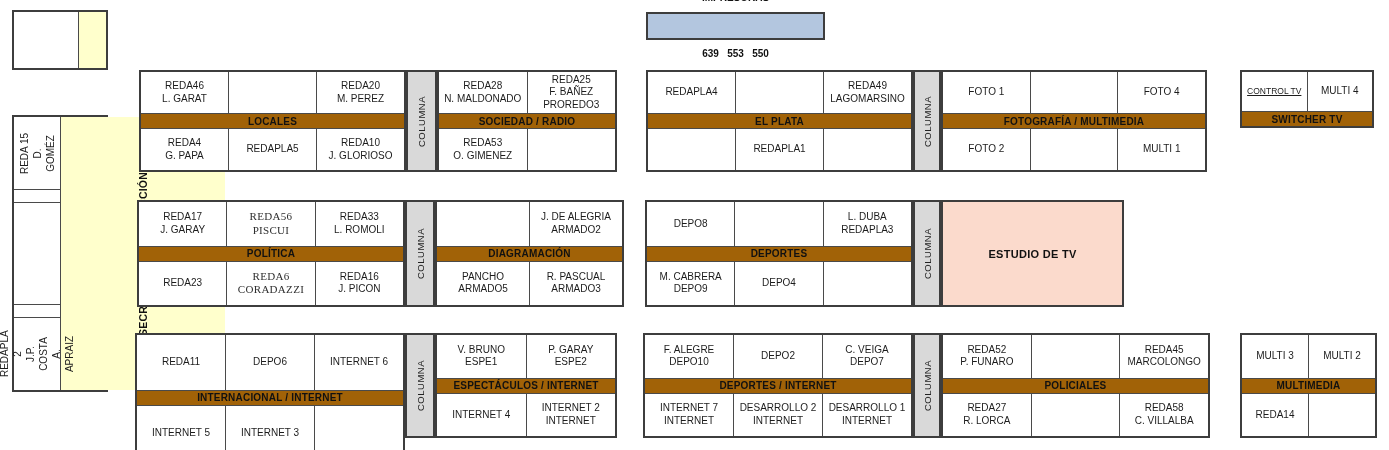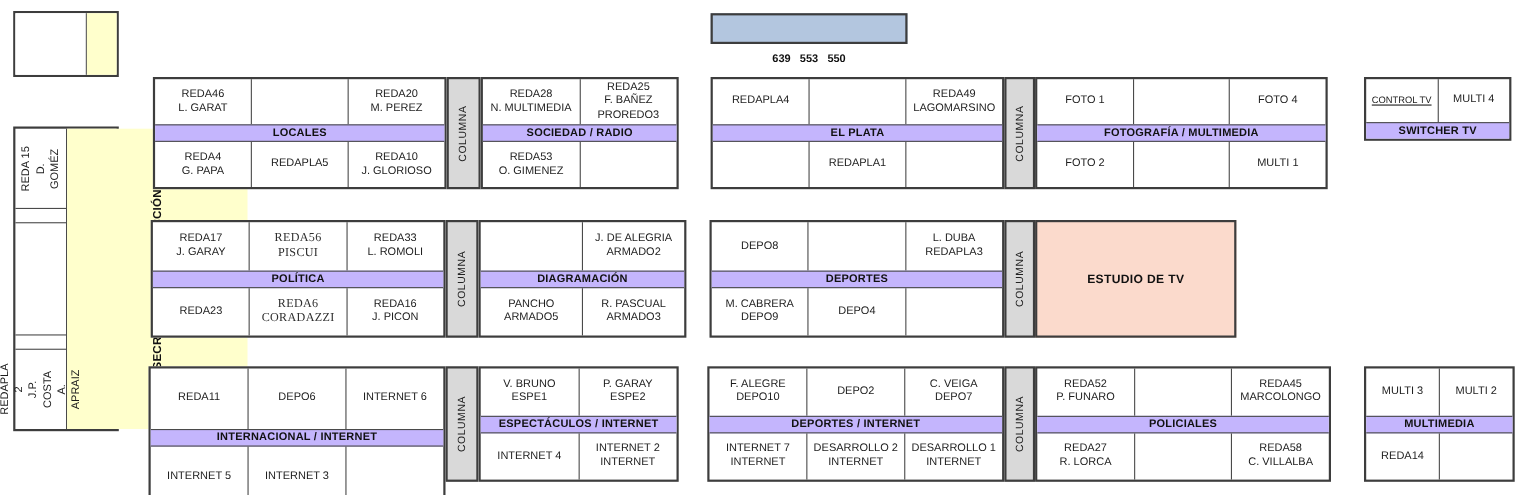--- a/index.html
+++ b/index.html
@@ -8,21 +8,21 @@
   .stage{position:absolute;inset:0;}
 
   
   .group{position:absolute;display:flex;flex-direction:column;
          border:2px solid #3d3d3d;background:#fff;box-sizing:border-box;}
   .cells{flex:1;display:flex;min-height:0;}
   .cell{flex:1;display:flex;align-items:center;justify-content:center;
         text-align:center;font-size:10px;line-height:1.25;white-space:pre-line;
         border-right:1px solid #4a4a4a;padding:1px;overflow:hidden;}
   .cell:last-child{border-right:none;}
-  .band{height:14px;flex:none;background:#c4b5fd;
+  .band{height:14px;flex:none;background:#a16207;
         border-top:1px solid #4a4a4a;border-bottom:1px solid #4a4a4a;
         display:flex;align-items:center;justify-content:center;
         font-size:10px;font-weight:bold;color:#111;letter-spacing:.2px;}
   .group.bandlast .band{border-bottom:none;}
   .switcher .cells .cell:first-child{font-size:8.5px;text-decoration:underline;}
   .politica .cells .cell:nth-child(2){font-size:11px;color:#2f2f2f;letter-spacing:.3px;font-family:Liberation Serif, serif;}
 
   
   .columna{position:absolute;background:#D9D9D9;border:2px solid #3d3d3d;
            box-sizing:border-box;display:flex;align-items:center;justify-content:center;overflow:hidden;}
@@ -113,21 +113,21 @@
     </div>
   </div>
 
   <div class="columna" style="left:406px;top:70px;width:31px;height:102px">
     <span class="vtext">COLUMNA</span>
   </div>
 
   <div class="group" style="left:437px;top:70px;width:180px;height:102px">
     <div class="cells">
       <div class="cell">REDA28
-N. MULTIMEDIA</div>
+N. MALDONADO</div>
       <div class="cell">REDA25
 F. BAÑEZ
 PROREDO3</div>
     </div>
     <div class="band">SOCIEDAD / RADIO</div>
     <div class="cells">
       <div class="cell">REDA53
 O. GIMENEZ</div>
       <div class="cell"></div>
     </div>

